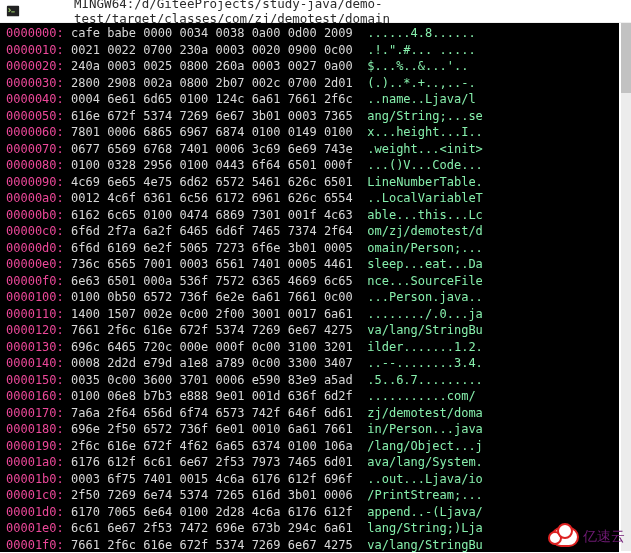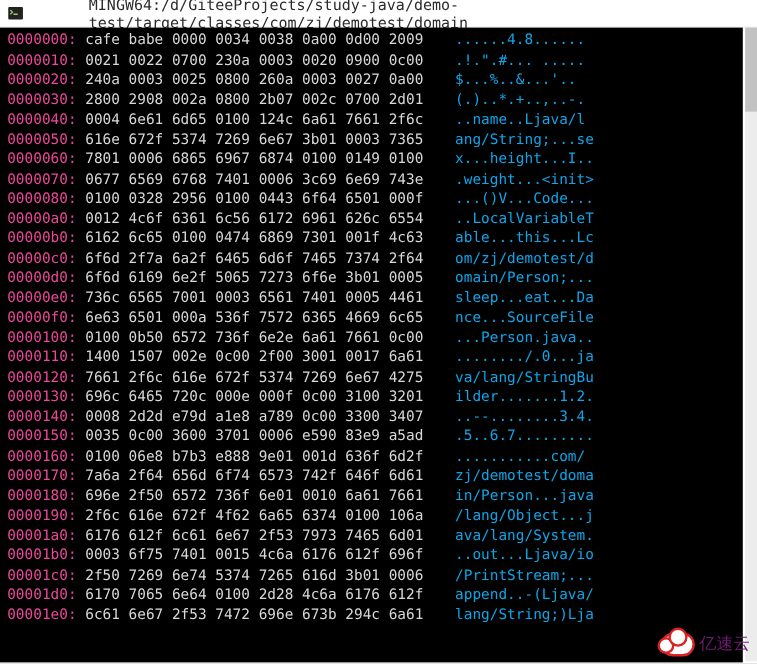--- a/index.html
+++ b/index.html
@@ -3,21 +3,21 @@
 <meta charset="utf-8">
 <style>
 html,body{margin:0;padding:0;background:#fff;font-family:Consolas,Menlo,monospace;}
 .window{width:631px;height:553px;background:#fff;overflow:hidden;position:relative;box-sizing:border-box;}
 .titlebar{height:22px;background:#fff;display:flex;align-items:center;padding:0 6px;font-size:12.5px;color:#2b2b2b;border-bottom:1px solid #efefef;gap:48px;}
 .titlebar .ico{width:14px;height:14px;margin-right:6px;display:inline-block;}
 .term{background:#000;width:619px;height:529px;padding:2px 6px 0 6px;box-sizing:border-box;overflow:hidden;font-size:12px;line-height:16.5px;color:#d8d8d8;position:relative;}
 .hexline{white-space:pre;font-family:Consolas,Menlo,monospace;letter-spacing:0;}
 .addr{color:#ec4899;}
 .hex{color:#d8d8d8;text-align:right;}
-.asc{color:#0ea5e9;margin-left:12px;}
+.asc{color:#86efac;}
 
 
 .wm{position:absolute;right:6px;bottom:6px;display:flex;align-items:center;gap:4px;font-family:Arial,Helvetica,sans-serif;}
 .wm .cloud{width:24px;height:16px;border:2px solid #d22;border-radius:10px 10px 10px 10px;position:relative;background:#fff;}
 .wm .cloud:before,.wm .cloud:after{content:"";position:absolute;border:2px solid #d22;border-radius:50%;background:#fff;}
 .wm .cloud:before{width:10px;height:10px;left:-5px;top:2px;}
 .wm .cloud:after{width:12px;height:12px;left:4px;top:-6px;}
 .wm .txt{font-size:14px;font-weight:normal;color:#701a75;}
 
 
@@ -42,20 +42,21 @@
   <div class="term" id="term">
       <div class="hexline"><span class="addr">0000000:</span> <span class="hex">cafe babe 0000 0034 0038 0a00 0d00 2009</span>  <span class="asc">......4.8......</span></div>
       <div class="hexline"><span class="addr">0000010:</span> <span class="hex">0021 0022 0700 230a 0003 0020 0900 0c00</span>  <span class="asc">.!.".#... .....</span></div>
       <div class="hexline"><span class="addr">0000020:</span> <span class="hex">240a 0003 0025 0800 260a 0003 0027 0a00</span>  <span class="asc">$...%..&amp;...'..</span></div>
       <div class="hexline"><span class="addr">0000030:</span> <span class="hex">2800 2908 002a 0800 2b07 002c 0700 2d01</span>  <span class="asc">(.)..*.+..,..-.</span></div>
       <div class="hexline"><span class="addr">0000040:</span> <span class="hex">0004 6e61 6d65 0100 124c 6a61 7661 2f6c</span>  <span class="asc">..name..Ljava/l</span></div>
       <div class="hexline"><span class="addr">0000050:</span> <span class="hex">616e 672f 5374 7269 6e67 3b01 0003 7365</span>  <span class="asc">ang/String;...se</span></div>
       <div class="hexline"><span class="addr">0000060:</span> <span class="hex">7801 0006 6865 6967 6874 0100 0149 0100</span>  <span class="asc">x...height...I..</span></div>
       <div class="hexline"><span class="addr">0000070:</span> <span class="hex">0677 6569 6768 7401 0006 3c69 6e69 743e</span>  <span class="asc">.weight...&lt;init&gt;</span></div>
       <div class="hexline"><span class="addr">0000080:</span> <span class="hex">0100 0328 2956 0100 0443 6f64 6501 000f</span>  <span class="asc">...()V...Code...</span></div>
+      <div class="hexline"><span class="addr">0000090:</span> <span class="hex">4c69 6e65 4e75 6d62 6572 5461 626c 6501</span>  <span class="asc">LineNumberTable.</span></div>
       <div class="hexline"><span class="addr">00000a0:</span> <span class="hex">0012 4c6f 6361 6c56 6172 6961 626c 6554</span>  <span class="asc">..LocalVariableT</span></div>
       <div class="hexline"><span class="addr">00000b0:</span> <span class="hex">6162 6c65 0100 0474 6869 7301 001f 4c63</span>  <span class="asc">able...this...Lc</span></div>
       <div class="hexline"><span class="addr">00000c0:</span> <span class="hex">6f6d 2f7a 6a2f 6465 6d6f 7465 7374 2f64</span>  <span class="asc">om/zj/demotest/d</span></div>
       <div class="hexline"><span class="addr">00000d0:</span> <span class="hex">6f6d 6169 6e2f 5065 7273 6f6e 3b01 0005</span>  <span class="asc">omain/Person;...</span></div>
       <div class="hexline"><span class="addr">00000e0:</span> <span class="hex">736c 6565 7001 0003 6561 7401 0005 4461</span>  <span class="asc">sleep...eat...Da</span></div>
       <div class="hexline"><span class="addr">00000f0:</span> <span class="hex">6e63 6501 000a 536f 7572 6365 4669 6c65</span>  <span class="asc">nce...SourceFile</span></div>
       <div class="hexline"><span class="addr">0000100:</span> <span class="hex">0100 0b50 6572 736f 6e2e 6a61 7661 0c00</span>  <span class="asc">...Person.java..</span></div>
       <div class="hexline"><span class="addr">0000110:</span> <span class="hex">1400 1507 002e 0c00 2f00 3001 0017 6a61</span>  <span class="asc">......../.0...ja</span></div>
       <div class="hexline"><span class="addr">0000120:</span> <span class="hex">7661 2f6c 616e 672f 5374 7269 6e67 4275</span>  <span class="asc">va/lang/StringBu</span></div>
       <div class="hexline"><span class="addr">0000130:</span> <span class="hex">696c 6465 720c 000e 000f 0c00 3100 3201</span>  <span class="asc">ilder.......1.2.</span></div>
@@ -63,20 +64,21 @@
       <div class="hexline"><span class="addr">0000150:</span> <span class="hex">0035 0c00 3600 3701 0006 e590 83e9 a5ad</span>  <span class="asc">.5..6.7.........</span></div>
       <div class="hexline"><span class="addr">0000160:</span> <span class="hex">0100 06e8 b7b3 e888 9e01 001d 636f 6d2f</span>  <span class="asc">...........com/</span></div>
       <div class="hexline"><span class="addr">0000170:</span> <span class="hex">7a6a 2f64 656d 6f74 6573 742f 646f 6d61</span>  <span class="asc">zj/demotest/doma</span></div>
       <div class="hexline"><span class="addr">0000180:</span> <span class="hex">696e 2f50 6572 736f 6e01 0010 6a61 7661</span>  <span class="asc">in/Person...java</span></div>
       <div class="hexline"><span class="addr">0000190:</span> <span class="hex">2f6c 616e 672f 4f62 6a65 6374 0100 106a</span>  <span class="asc">/lang/Object...j</span></div>
       <div class="hexline"><span class="addr">00001a0:</span> <span class="hex">6176 612f 6c61 6e67 2f53 7973 7465 6d01</span>  <span class="asc">ava/lang/System.</span></div>
       <div class="hexline"><span class="addr">00001b0:</span> <span class="hex">0003 6f75 7401 0015 4c6a 6176 612f 696f</span>  <span class="asc">..out...Ljava/io</span></div>
       <div class="hexline"><span class="addr">00001c0:</span> <span class="hex">2f50 7269 6e74 5374 7265 616d 3b01 0006</span>  <span class="asc">/PrintStream;...</span></div>
       <div class="hexline"><span class="addr">00001d0:</span> <span class="hex">6170 7065 6e64 0100 2d28 4c6a 6176 612f</span>  <span class="asc">append..-(Ljava/</span></div>
       <div class="hexline"><span class="addr">00001e0:</span> <span class="hex">6c61 6e67 2f53 7472 696e 673b 294c 6a61</span>  <span class="asc">lang/String;)Lja</span></div>
+      <div class="hexline"><span class="addr">00001f0:</span> <span class="hex">7661 2f6c 616e 672f 5374 7269 6e67 4275</span>  <span class="asc">va/lang/StringBu</span></div>
     </div>
 
   <div class="scroll">
     <div class="thumb"></div>
   </div>
 
   <div class="wm">
     <span class="cloud"></span>
     <span class="txt">亿速云</span>
   </div>

